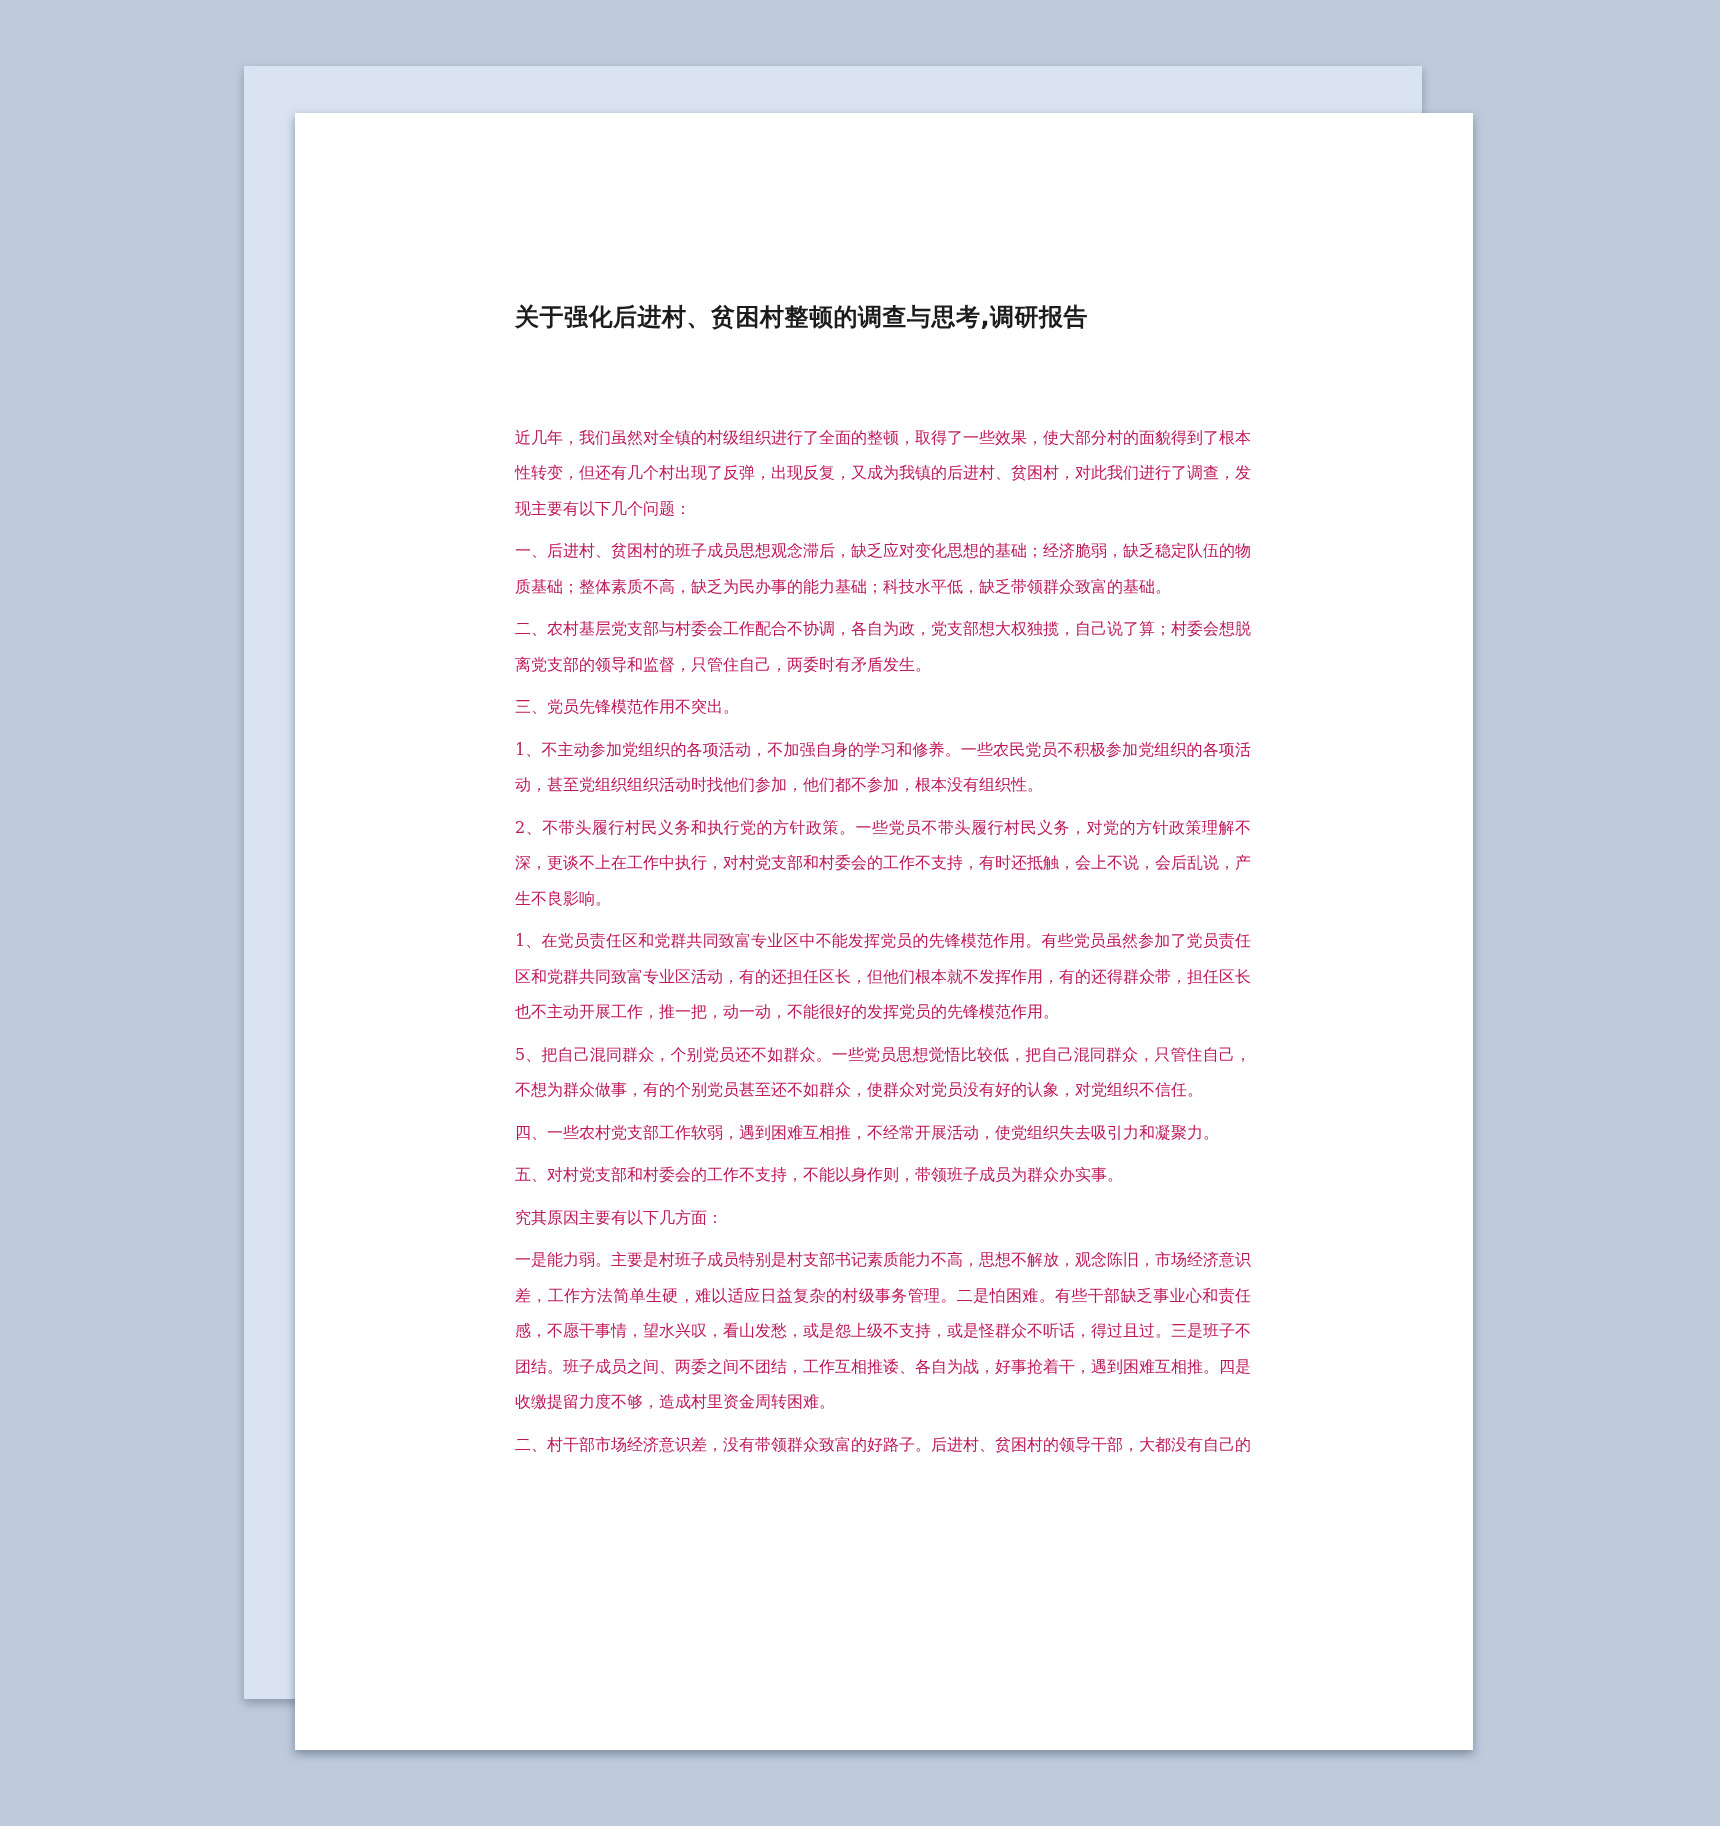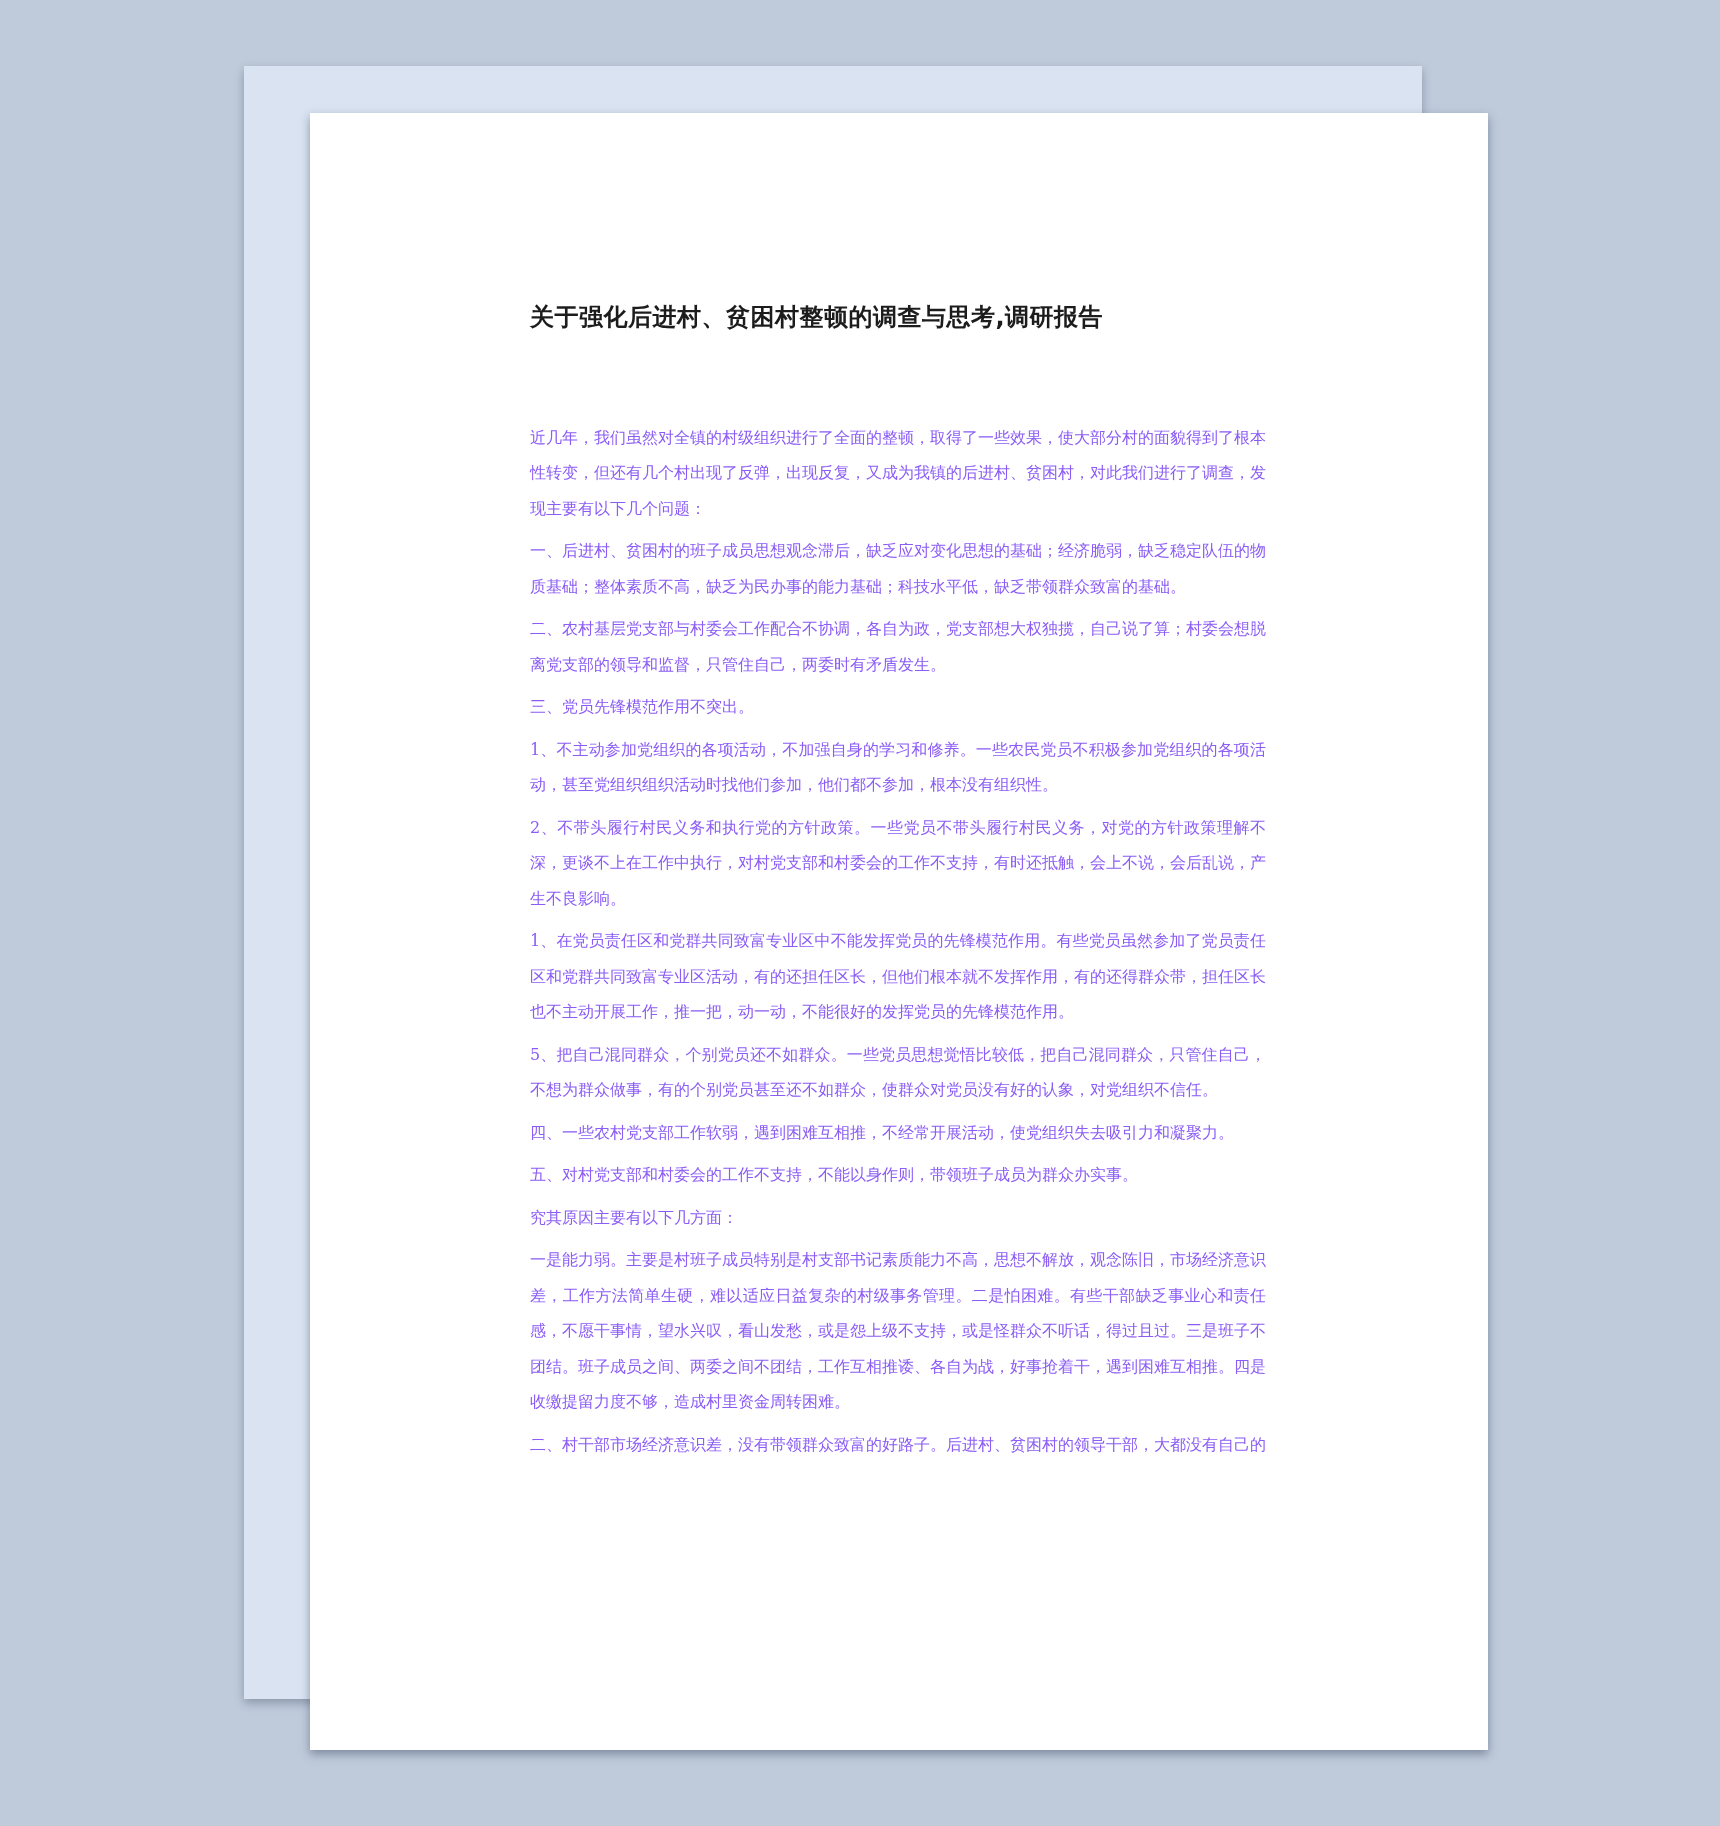--- a/index.html
+++ b/index.html
@@ -21,40 +21,40 @@
   }
   .sheet.back {
     left: 244px;
     top: 66px;
     width: 1178px;
     height: 1633px;
     background: #d9e3f2;
     box-shadow: 0 4px 9px rgba(58, 72, 96, 0.40);
   }
   .sheet.front {
-    left: 310px;
+    left: 295px;
     top: 113px;
     width: 1178px;
     height: 1637px;
     background: #ffffff;
     box-shadow: 0 4px 9px rgba(58, 72, 96, 0.50);
     padding: 190px 220px 0 220px;
   }
   .doc-title {
     margin: 0 0 88px 0;
     font-family: "DejaVu Sans", "Liberation Sans", sans-serif;
     font-weight: 700;
     font-size: 24px;
     line-height: 1.2;
     color: #1c1c1c;
     letter-spacing: 0.5px;
   }
   .doc-body {
     width: 736px;
-    color: #8b5cf6;
+    color: #be185d;
   }
   .doc-body p {
     margin: 0 0 7px 0;
     font-size: 16px;
     line-height: 35.5px;
     text-align: justify;
     text-justify: inter-ideograph;
     word-break: break-all;
   }
 </style>

